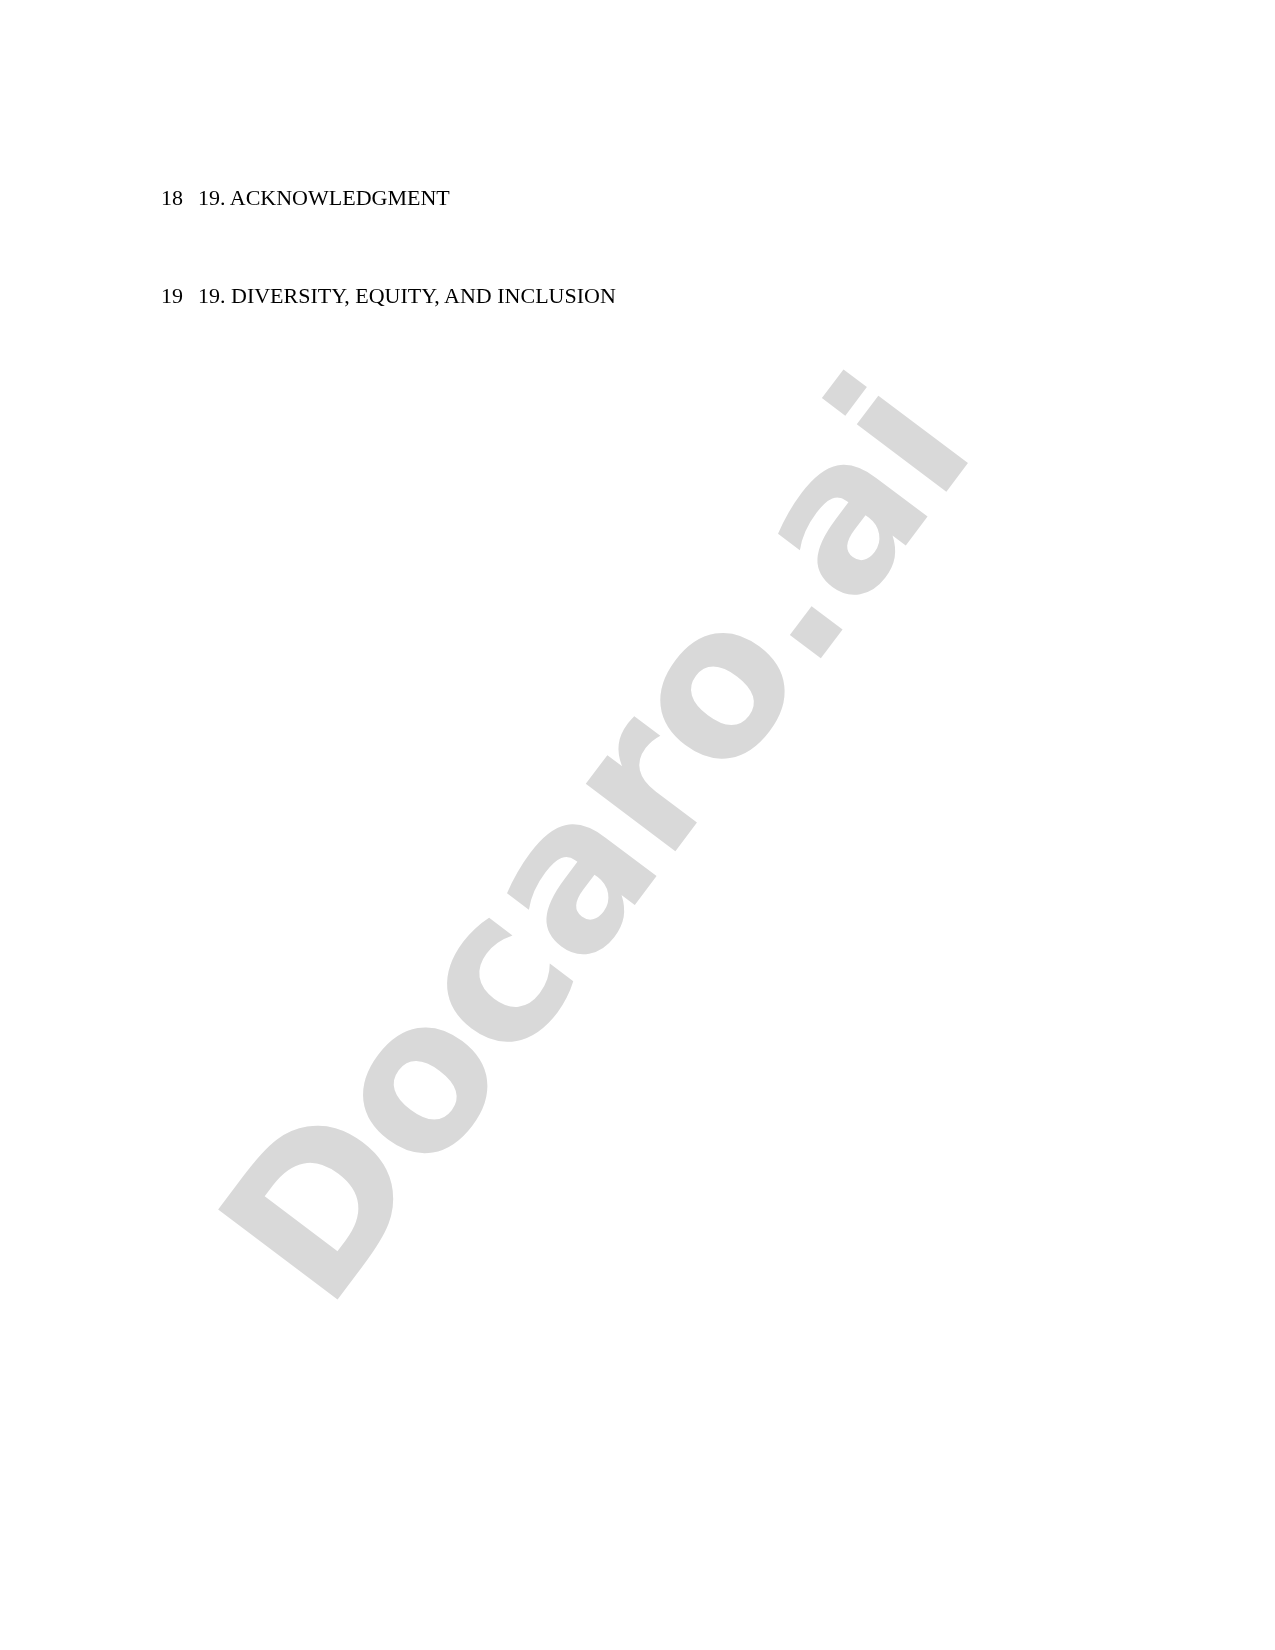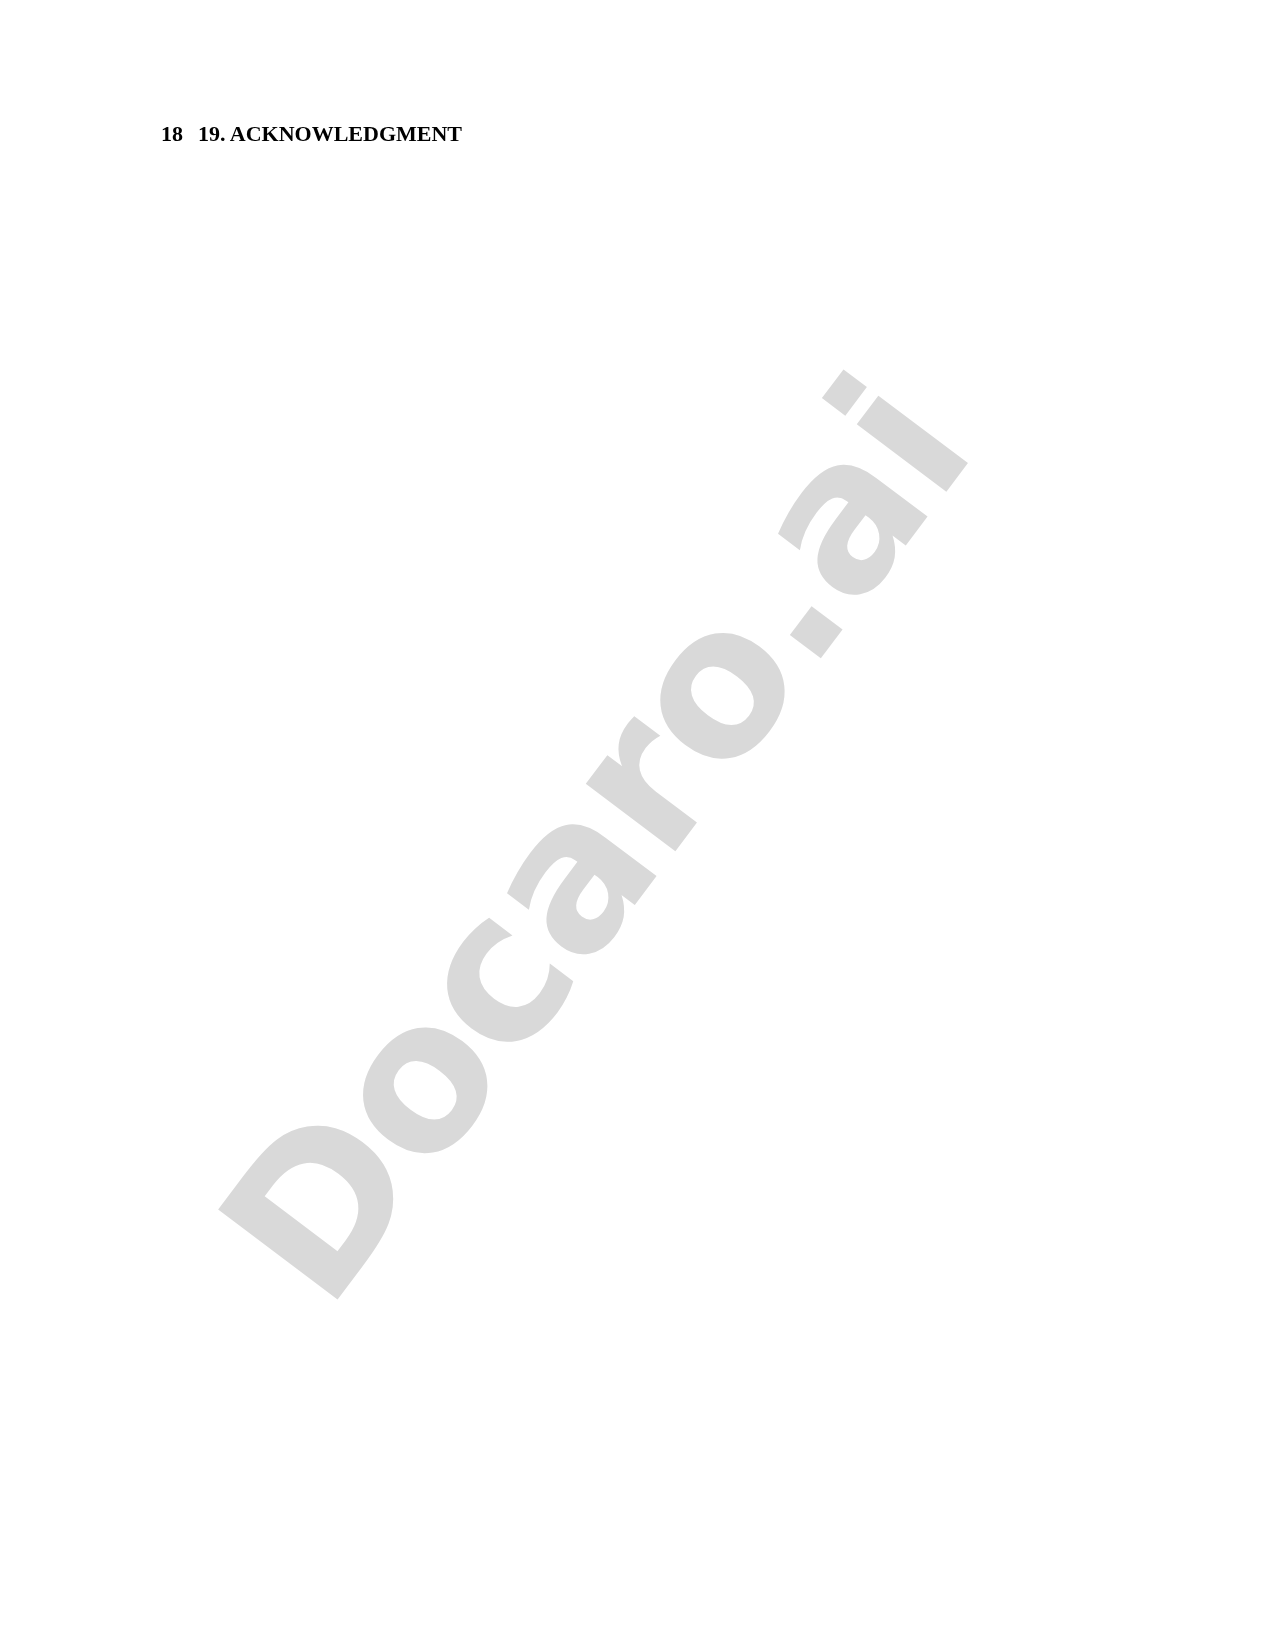--- a/index.html
+++ b/index.html
@@ -42,27 +42,32 @@
   }
   .row .num {
     flex: 0 0 83px;
     text-align: right;
   }
   .row .txt {
     flex: 1 1 auto;
     margin-left: 15px;
   }
   .heading {
-    font-weight: bold;
+    font-weight: normal;
+    margin-top: 64px;
     justify-content: flex-end;
   }
 </style>
 </head>
 <body>
 
 <div class="watermark" style="color: rgb(217, 217, 217);">Docaro.ai</div>
 
 <div class="doc">
     <div class="row heading">
       <div class="num">18</div>
       <div class="txt">19. ACKNOWLEDGMENT</div>
     </div>
+    <div class="row heading">
+      <div class="num">19</div>
+      <div class="txt">19. DIVERSITY, EQUITY, AND INCLUSION</div>
+    </div>
   </div>
 
 </body></html>

